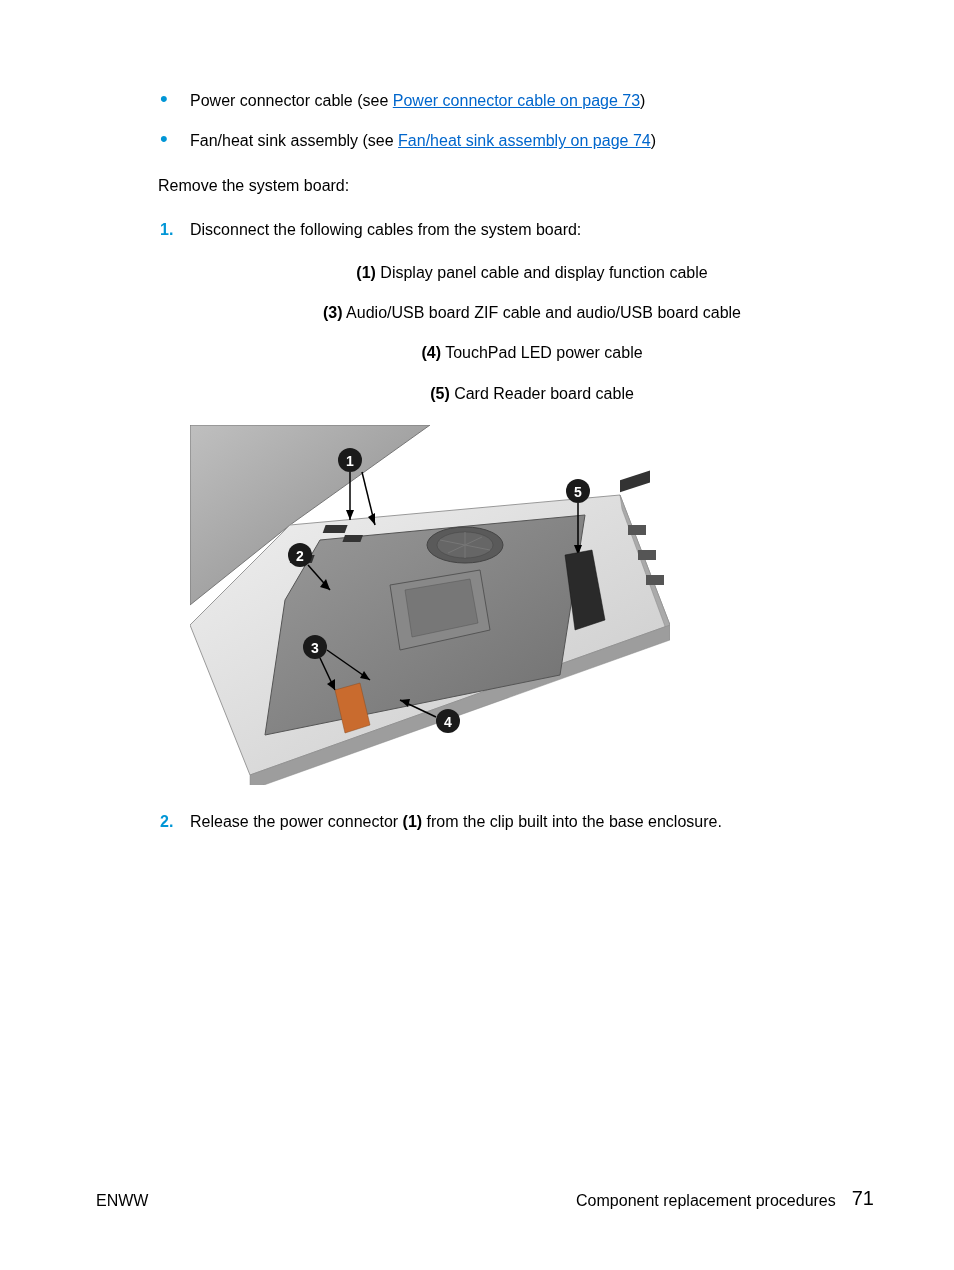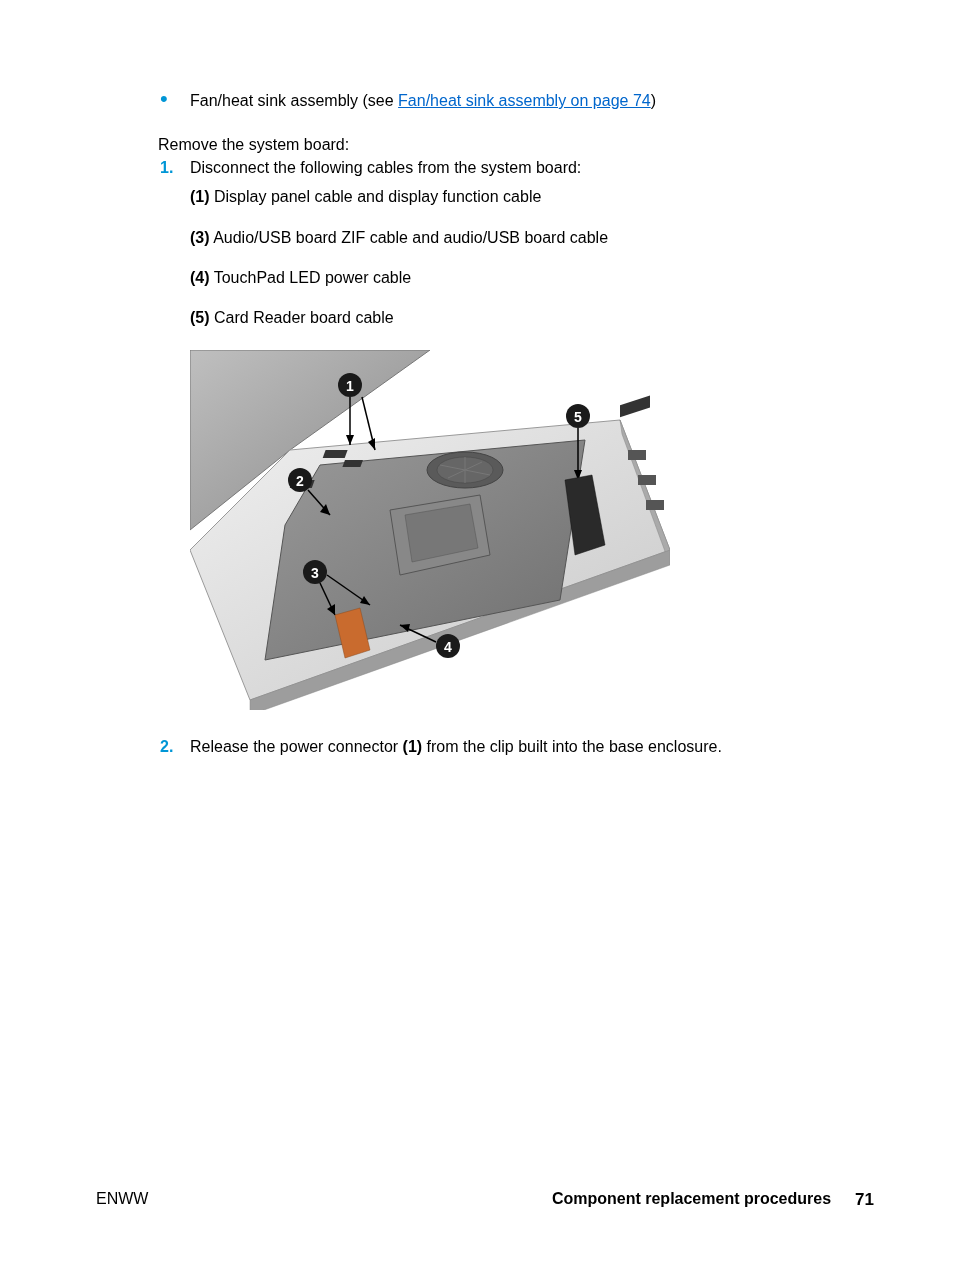--- a/index.html
+++ b/index.html
@@ -37,41 +37,43 @@
       color: #0096d6;
       font-size: 22px;
       line-height: 1;
       top: -2px;
     }
     a.link {
       color: #0066cc;
       text-decoration: underline;
     }
     .instruction {
+      margin-bottom: 22px;
       margin-left: -2px;
       line-height: 1.4;
     }
     ol.numbered {
       list-style: none;
       counter-reset: step;
     }
     ol.numbered > li {
       position: relative;
       padding-left: 30px;
       margin-bottom: 20px;
       line-height: 1.4;
     }
     ol.numbered > li .num {
       position: absolute;
       left: 0;
       font-weight: bold;
       color: #0096d6;
     }
     .sublist {
-      margin-top: 7px;
+      margin-top: 20px;
+      text-align: center;
     }
     .sublist p {
       margin-bottom: 18px;
       line-height: 1.4;
     }
     .sublist .bold-num {
       font-weight: bold;
     }
     .figure {
       margin: 20px 0 26px 0;
@@ -87,34 +89,36 @@
       bottom: 60px;
       left: 96px;
       right: 80px;
       display: flex;
       justify-content: space-between;
       align-items: baseline;
       font-size: 16px;
     }
     .footer-right {
       display: flex;
-      align-items: flex-start;
-      gap: 24px;
-      font-weight: bold;
+      align-items: flex-end;
+      gap: 16px;
     }
     .page-num {
-      font-size: 17px;
+      font-size: 20px;
     }
   </style>
 </head>
 <body>
 
 <div class="content">
 
   <ul class="bullet-list">
+    <li>
+      <span>Power connector cable (see </span><a class="link" href="#">Power connector cable on page 73</a><span>)</span>
+    </li>
     <li>
       <span>Fan/heat sink assembly (see </span><a class="link" href="#">Fan/heat sink assembly on page 74</a><span>)</span>
     </li>
   </ul>
 
   <p class="instruction">Remove the system board:</p>
 
   <ol class="numbered">
     <li>
       <span class="num">1.</span>

